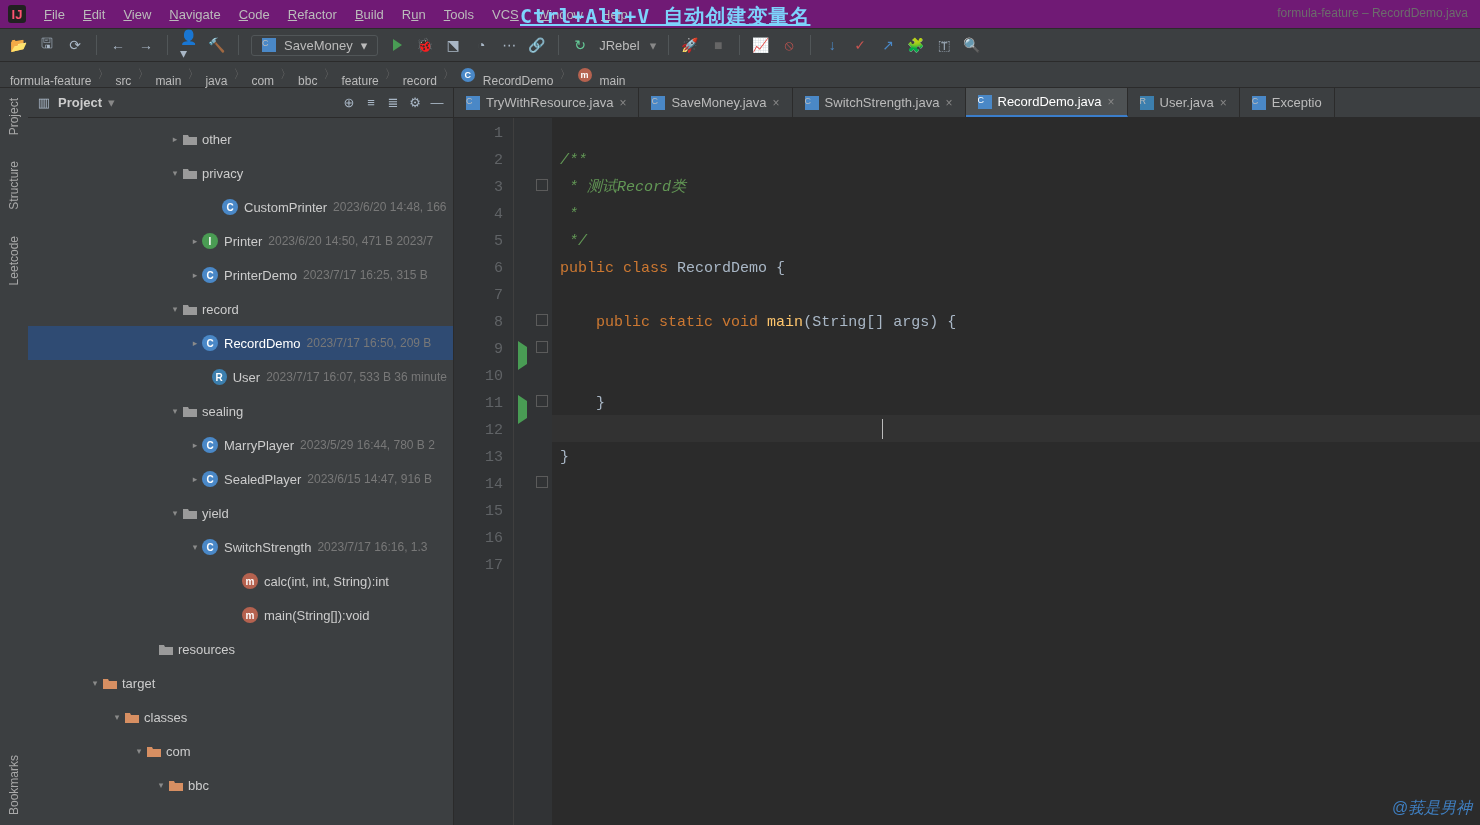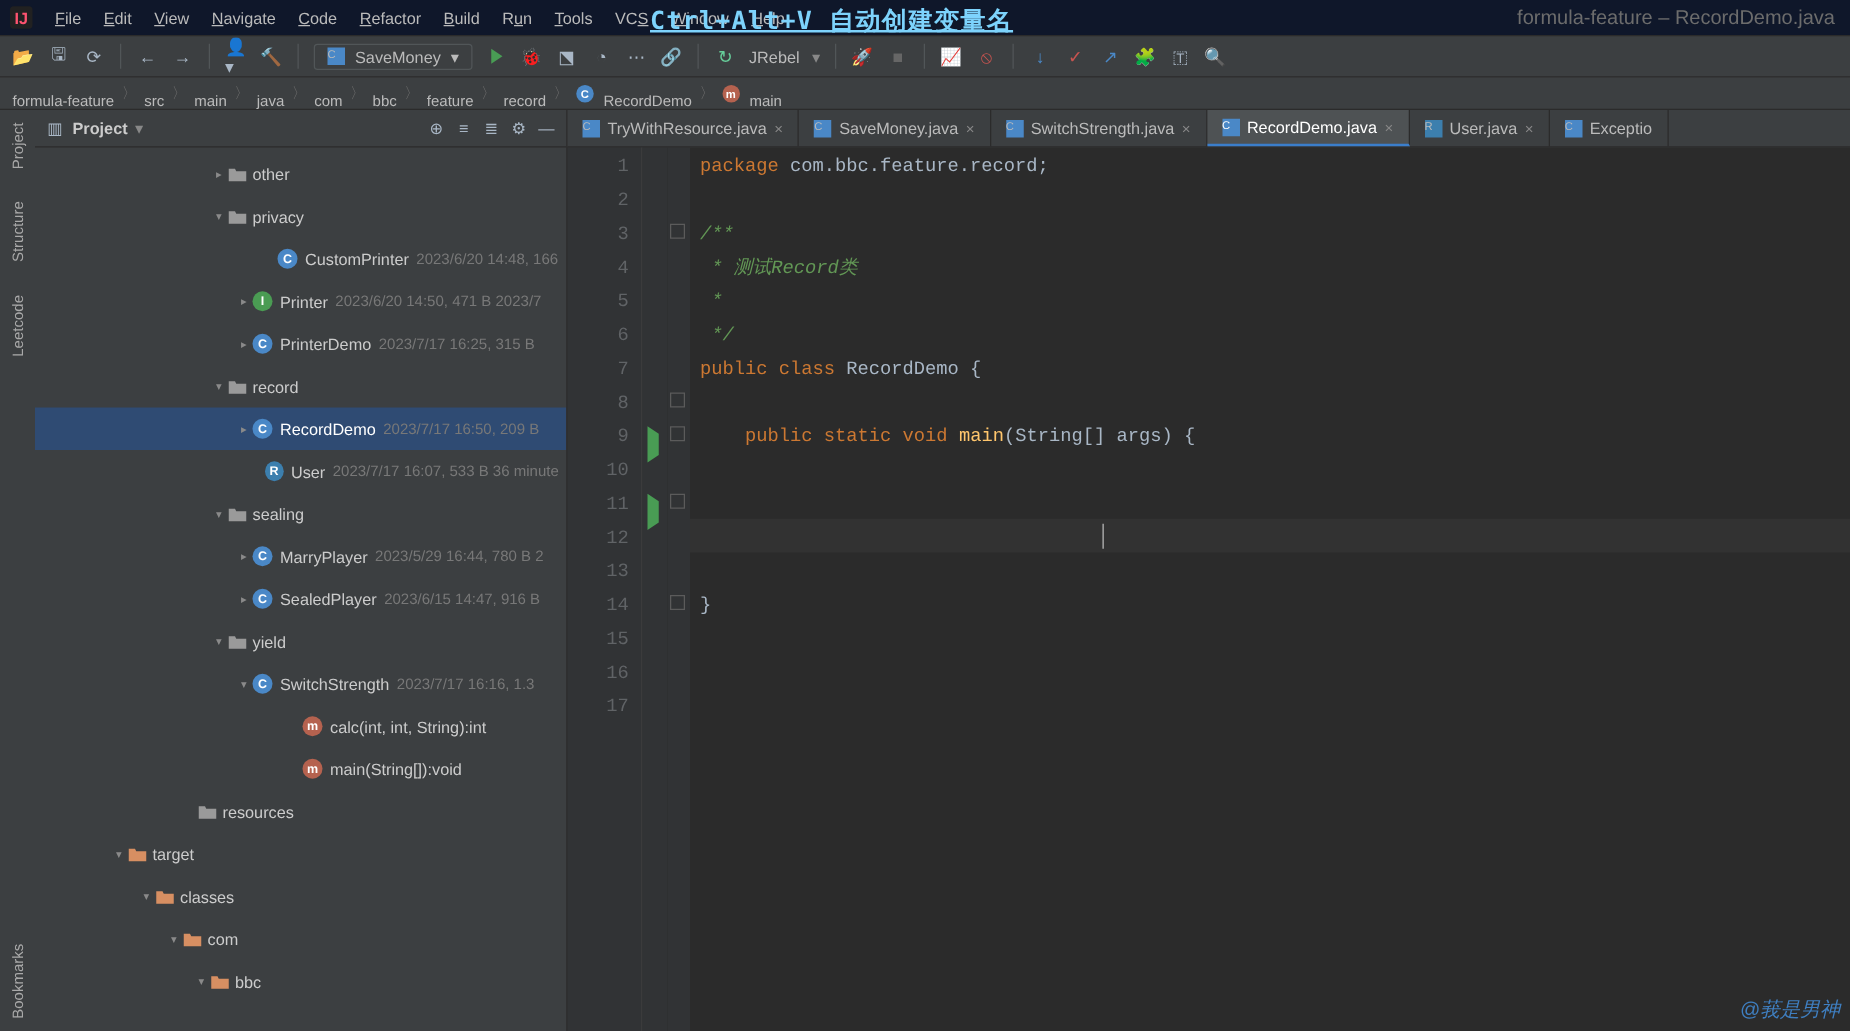--- a/index.html
+++ b/index.html
@@ -3,31 +3,31 @@
 <meta charset="utf-8">
 <style>
 * { margin:0; padding:0; box-sizing:border-box; }
 body {
   width:1480px; height:825px;
   background:#2b2b2b; color:#bbbbbb;
   font-family:"Segoe UI",Arial,sans-serif; font-size:13px;
   overflow:hidden; position:relative;
 }
 .menubar { display:flex; align-items:center; gap:18px; height:28px;
-  padding:0 8px; background:#0f172a; }
+  padding:0 8px; background:#701a75; }
 .menubar .logo { width:18px; height:18px; display:flex; align-items:center;
   justify-content:center; font-weight:bold; color:#ff5370; background:#212121;
   border-radius:3px; }
 .menubar .mi { color:#bbbbbb; cursor:default; }
 .menubar .mi u { text-decoration:underline; }
 .overlay-title { position:absolute; top:4px; left:520px; color:#7dd3fc;
   font:bold 20px/24px "Consolas",monospace; letter-spacing:1px;
   white-space:nowrap; pointer-events:none;text-decoration:underline; }
 .title-right { position:absolute; top:6px; right:12px; color:#6c6c6c;
-  font-size:16px; }
+  font-size:12px; }
 .toolbar { display:flex; align-items:center; gap:10px; height:34px;
   padding:0 10px; background:#3c3f41; border-top:1px solid #2b2b2b;
   border-bottom:1px solid #2b2b2b; }
 .toolbar .ico { width:18px; height:18px; display:flex; align-items:center;
   justify-content:center; color:#a9b7c6; font-size:14px; }
 .toolbar .sep { width:1px; height:20px; background:#515658; margin:0 2px; }
 .toolbar .rc { display:flex; align-items:center; gap:8px; padding:2px 10px;
   border:1px solid #515658; border-radius:3px; color:#bbbbbb; }
 .green-tri { width:0; height:0; border-left:9px solid #499c54;
   border-top:6px solid transparent; border-bottom:6px solid transparent; }
@@ -437,21 +437,20 @@
       </div>
       <div class="fold-gutter">
         <div class="fm" style="top:calc(27px*2 + 7px)"></div>
         <div class="fm" style="top:calc(27px*7 + 7px)"></div>
         <div class="fm" style="top:calc(27px*8 + 7px)"></div>
         <div class="fm" style="top:calc(27px*10 + 7px)"></div>
         <div class="fm" style="top:calc(27px*13 + 7px)"></div>
       </div>
       <div class="code">
         <div class="cur-line-hl"></div>
-        <div class="cl"><span class="kw">package</span> <span class="pkg">com.bbc.feature.record</span><span class="str">;</span></div>
         <div class="cl"></div>
         <div class="cl"><span class="doc">/**</span></div>
         <div class="cl"><span class="doc"> * 测试Record类</span></div>
         <div class="cl"><span class="doc"> *</span></div>
         <div class="cl"><span class="doc"> */</span></div>
         <div class="cl"><span class="kw">public</span> <span class="kw">class</span> <span class="cname">RecordDemo</span> <span class="str">{</span></div>
         <div class="cl"></div>
         <div class="cl">    <span class="kw">public</span> <span class="kw">static</span> <span class="kw">void</span> <span class="func">main</span><span class="str">(</span><span class="cname">String</span><span class="str">[] </span><span class="param">args</span><span class="str">) {</span></div>
         <div class="cl"></div>
         <div class="cl"></div>

